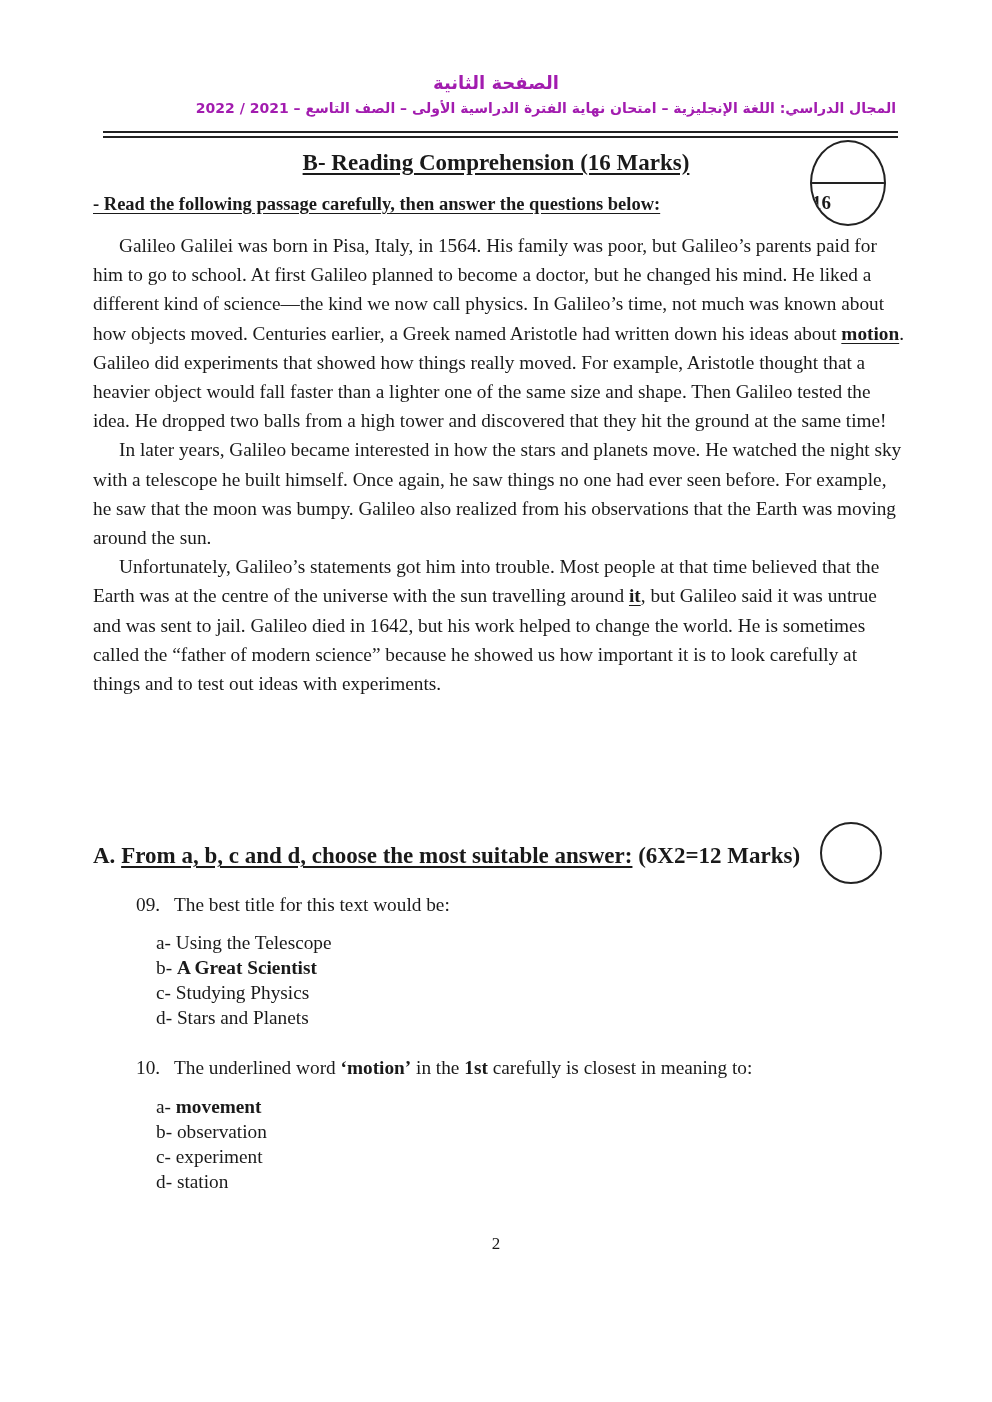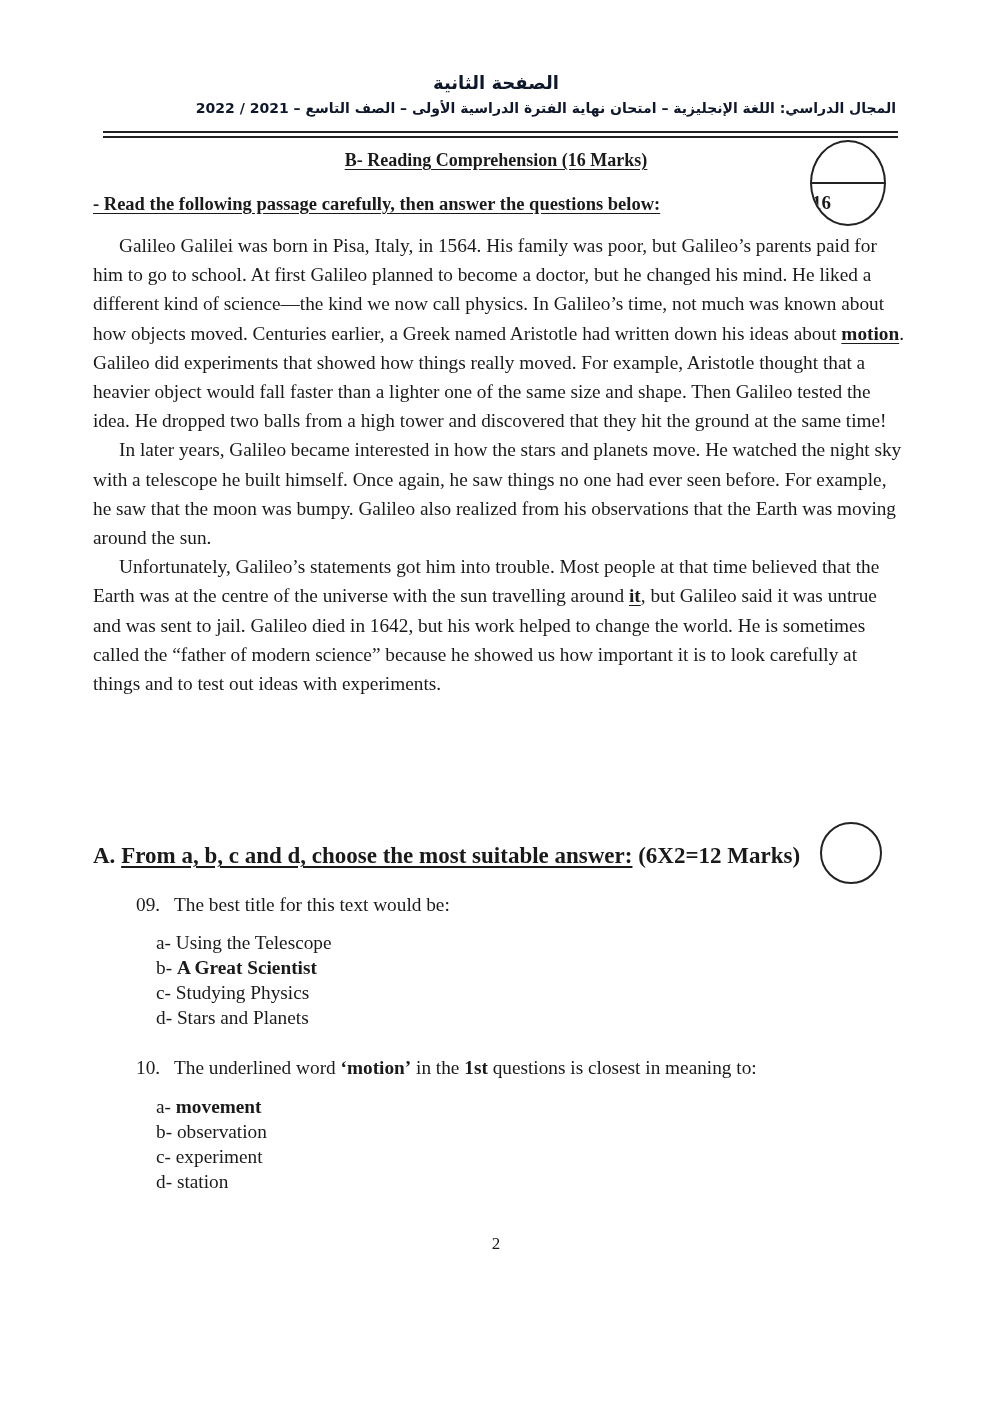--- a/index.html
+++ b/index.html
@@ -1,25 +1,25 @@
 <!DOCTYPE html>
 <html><head>
 <meta charset="utf-8">
 <style>
   html, body { margin: 0; padding: 0; background: #ffffff; }
   body { width: 992px; height: 1402px; position: relative; overflow: hidden;
          font-family: "Liberation Serif", "DejaVu Serif", serif; color: #1a1a1a; }
   .abs { position: absolute; }
-  .ar { direction: rtl; font-family: "DejaVu Sans", sans-serif; font-weight: bold; color: #0f172a; }
+  .ar { direction: rtl; font-family: "DejaVu Sans", sans-serif; font-weight: bold; color: #a21caf; }
   #page-label { top: 72px; left: 0; width: 992px; text-align: center; font-size: 18px; }
   #subject-line { top: 100px; left: 96px; width: 800px; text-align: right; font-size: 14px; white-space: nowrap; }
   .dbl { left: 103px; width: 795px; height: 0; border-top: 2px solid #222; }
   #rule1 { top: 131px; }
   #rule2 { top: 136px; }
-  #section-title { top: 150px; left: 0; width: 992px; text-align: center; font-size: 18px; font-weight: bold;
+  #section-title { top: 150px; left: 0; width: 992px; text-align: center; font-size: 23px; font-weight: bold;
                    text-decoration: underline; text-underline-offset: 3px; }
   #instruction { top: 194px; left: 93px; font-size: 18.5px; font-weight: bold; text-decoration: underline;
                  text-underline-offset: 3px; white-space: nowrap; }
   #score-circle { top: 140px; left: 810px; width: 76px; height: 86px; border: 2px solid #222; border-radius: 50%; box-sizing: border-box; overflow: hidden; }
   #score-circle .divider { position: absolute; left: 0; right: 0; top: 40px; border-top: 2px solid #222; }
   #score-circle .total { position: absolute; left: 0; right: 0; top: 50px; text-align: left; font-weight: bold; font-size: 19px; }
   #passage { top: 231px; left: 93px; width: 812px; font-size: 19.3px; line-height: 29.2px; }
   #passage p { margin: 0; text-indent: 26px; }
   #passage .uline { font-weight: bold; text-decoration: underline; text-underline-offset: 3px; }
   #partA { top: 843px; left: 93px; font-size: 23px; font-weight: bold; white-space: nowrap; }
@@ -62,21 +62,21 @@
 <div class="abs" id="partA-circle"></div>
 
 <div class="abs question" id="q9"><span class="qnum">09.</span><span>The best title for this text would be:</span></div>
 <div class="abs options" id="q9-options">
   <div class="opt"><span>a-</span> <span>Using the Telescope</span></div>
   <div class="opt"><span>b-</span> <span class="b">A Great Scientist</span></div>
   <div class="opt"><span>c-</span> <span>Studying Physics</span></div>
   <div class="opt"><span>d-</span> <span>Stars and Planets</span></div>
 </div>
 
-<div class="abs question" id="q10"><span class="qnum">10.</span><span>The underlined word </span><span class="b">‘motion’</span><span> in the </span><span class="b">1st</span><span> questions is closest in meaning to:</span></div>
+<div class="abs question" id="q10"><span class="qnum">10.</span><span>The underlined word </span><span class="b">‘motion’</span><span> in the </span><span class="b">1st</span><span> carefully is closest in meaning to:</span></div>
 <div class="abs options" id="q10-options">
   <div class="opt"><span>a-</span> <span class="b">movement</span></div>
   <div class="opt"><span>b-</span> <span>observation</span></div>
   <div class="opt"><span>c-</span> <span>experiment</span></div>
   <div class="opt"><span>d-</span> <span>station</span></div>
 </div>
 
 <div class="abs" id="page-number">2</div>
 
 </body></html>

